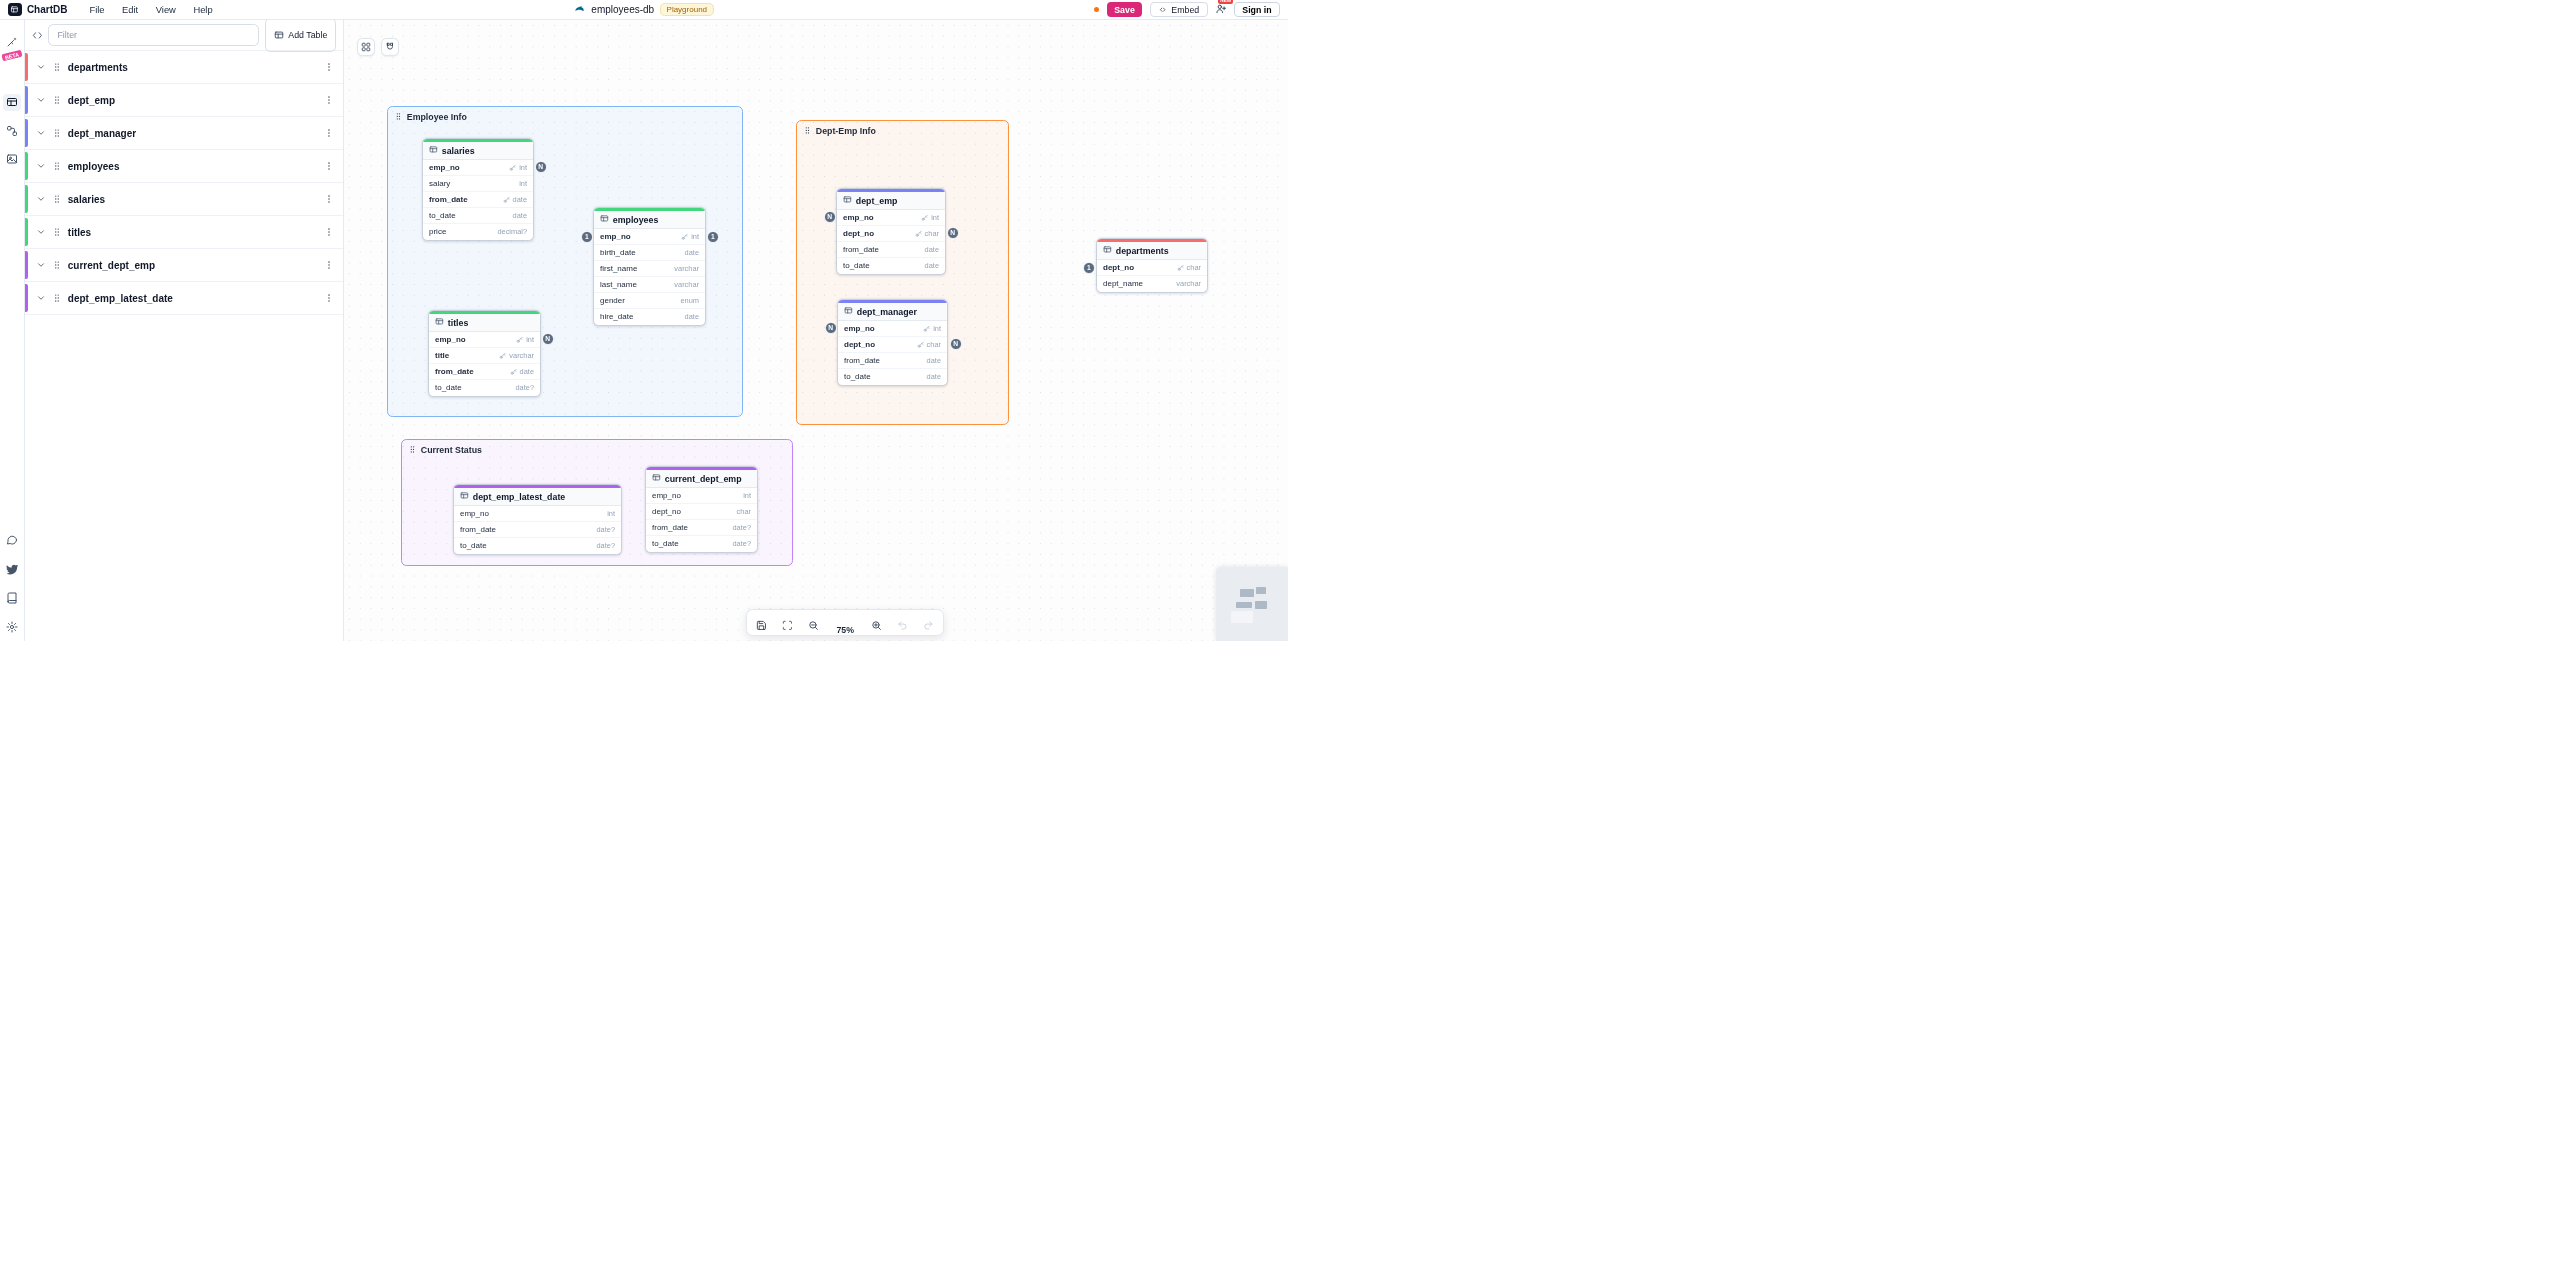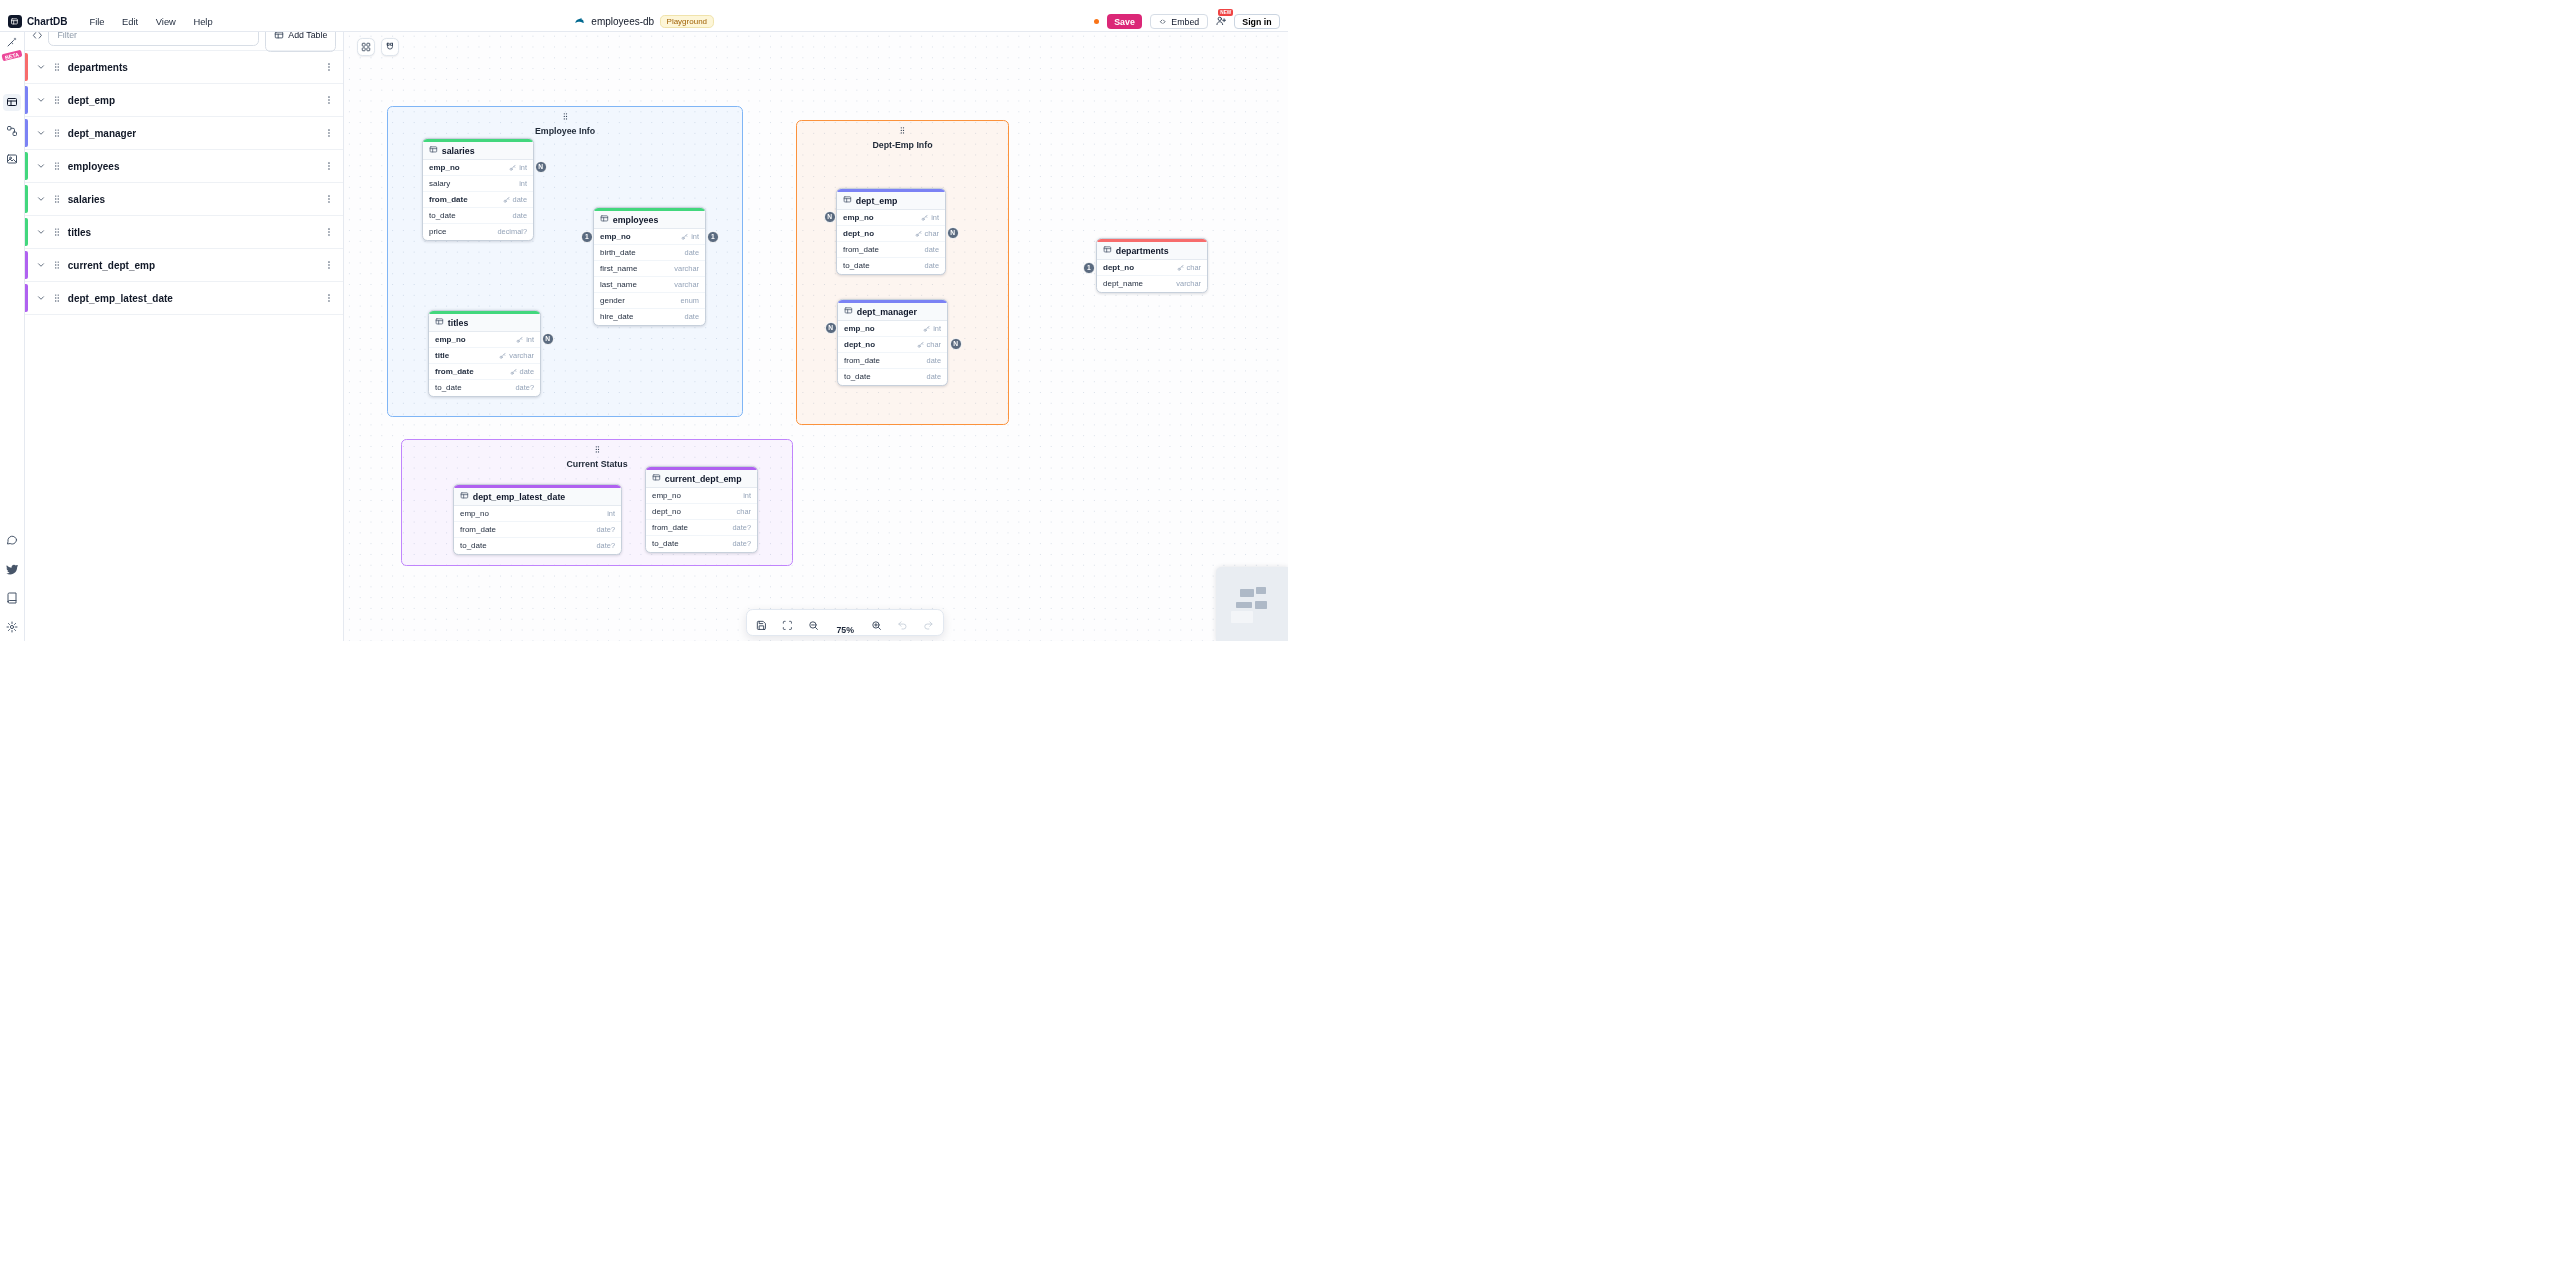--- a/index.html
+++ b/index.html
@@ -1,21 +1,21 @@
 <!DOCTYPE html>
 <html style="font-size:10.8px"><head>
 <meta charset="utf-8">
 <style>
   * { margin:0; padding:0; box-sizing:border-box; }
   html,body { width:1288px; height:641px; overflow:hidden; background:#fff;
     font-family:"Liberation Sans", sans-serif; color:#0f172a; position:relative; }
   button { background:none; border:none; font-family:inherit; cursor:pointer; }
 
   
-  .topbar { position:absolute; left:0; top:12px; width:100%; height:20px; background:#fff;
+  .topbar { position:absolute; left:0; top:0; width:100%; height:20px; background:#fff;
     border-bottom:0.7px solid #e5e9f0; display:flex; align-items:center; padding:0 8px; z-index:60; }
   .logo-box { width:13.5px; height:13.5px; background:#0f172a; border-radius:3.4px;
     display:flex; align-items:center; justify-content:center; }
   .logo-box svg { width:8.8px; height:8.8px; }
   .logo-text { font-size:10px; font-weight:700; margin-left:5.4px; }
   .menus { display:flex; gap:17.5px; margin-left:22px; }
   .menu-item { font-size:9.4px; color:#1e293b; }
   .tb-center { position:absolute; left:50%; transform:translateX(-50%); display:flex;
     align-items:center; gap:5.4px; }
   .tb-center svg { width:12px; height:12px; }
@@ -74,21 +74,21 @@
     background-image:radial-gradient(circle, #d9e0e9 0.8px, transparent 0.9px);
     background-size:10.8px 10.8px; }
   .canvas-controls { position:absolute; left:12.8px; top:17.5px; display:flex; gap:6.7px; z-index:20; }
   .cv-btn { width:18px; height:18px; background:#fff; border:0.7px solid #dfe5ec; border-radius:5.4px;
     display:flex; align-items:center; justify-content:center; color:#334155;
     box-shadow:0 0.7px 1.3px rgba(15,23,42,.06); }
   .cv-btn svg { width:10px; height:10px; }
 
   .area { position:absolute; border-radius:5.4px; z-index:1; }
   .area-label { display:flex; align-items:center; gap:4px; padding:4.7px 6px; font-size:8.8px;
-    font-weight:600; color:#1f2937;flex-direction:column; }
+    font-weight:600; color:#1f2937; }
   .area-label svg { width:8.8px; height:8.8px; color:#334155; }
 
   .rel-layer { position:absolute; inset:0; z-index:2; pointer-events:none; }
   .rel-layer path { stroke:#97a5b6; stroke-width:1.5; fill:none; }
 
   .tnode { position:absolute; z-index:3; background:#fff; border:0.7px solid #c7d0db;
     border-radius:5.4px; box-shadow:0 0.7px 2.7px rgba(15,23,42,.14); overflow:hidden; }
   .tstrip { height:3.4px; }
   .thead { height:17.5px; display:flex; align-items:center; gap:4px; padding:0 6px;
     background:#f8fafc; border-bottom:0.7px solid #e5eaf0; font-size:8.8px; font-weight:700; color:#0f172a; }

